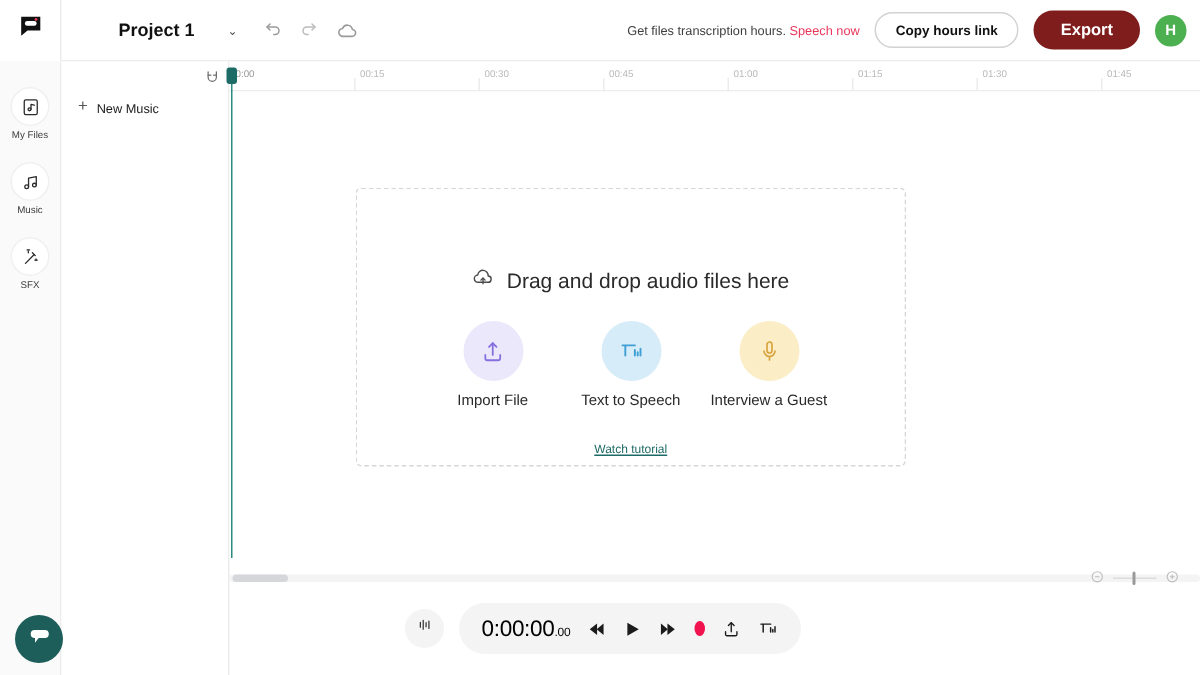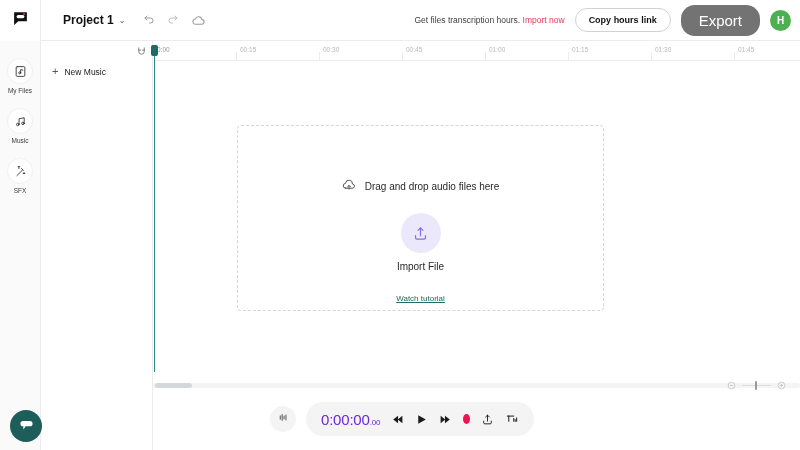--- a/index.html
+++ b/index.html
@@ -19,41 +19,41 @@
     border-bottom: 1px solid #ececec;
     display: flex; align-items: center;
   }
   .logo-box {
     width: 41px; height: 41px;
     display: flex; align-items: center; justify-content: center;
     border-right: 1px solid #ececec;
     background: #fff;
   }
   .project-name {
-    margin-left: 22px;
+    margin-left: 38px;
     font-size: 12px; font-weight: bold; color: #111;
-    display: flex; align-items: center; gap: 5px;
+    display: flex; align-items: center; gap: 22px;
   }
   .chev { font-size: 8px; color: #555; font-weight: normal; }
   .hist-icons { display: flex; align-items: center; gap: 12px; margin-left: 18px; }
   .hist-icons svg { display: block; }
   .header-right {
     margin-left: auto; display: flex; align-items: center; gap: 10px;
     padding-right: 9px;
   }
   .promo { font-size: 8.5px; color: #3e3e3e; }
   .promo a { color: #e8375a; text-decoration: none; }
   .btn-outline {
     border: 1px solid #d2d2d2; border-radius: 14px;
     padding: 6px 13px; font-size: 9px; font-weight: bold; color: #111;
     background: #fff; cursor: pointer; white-space: nowrap;
   }
   .btn-disabled {
-    background: #737373; border: none; border-radius: 14px;
-    padding: 7px 18px; font-size: 15px; color: #ffffff; font-weight: normal;
+    background: #7f1d1d; border: none; border-radius: 14px;
+    padding: 7px 18px; font-size: 11px; color: #ffffff; font-weight: bold;
     white-space: nowrap;
   }
   .avatar {
     width: 21px; height: 21px; border-radius: 50%;
     background: #4caf50; color: #fff; font-size: 10px; font-weight: bold;
     display: flex; align-items: center; justify-content: center;
   }
 
   
   .sidebar {
@@ -103,21 +103,21 @@
   .playhead .stem { position: absolute; left: 3px; top: 11px; width: 1px; height: 316px; background: #2b8a83; }
 
   
   .canvas { position: absolute; top: 61px; left: 153px; right: 0; bottom: 78px; background: #fff; }
   .dropzone {
     position: absolute; left: 84px; top: 64px; width: 367px; height: 186px;
     border: 1px dashed #d6d6d6; border-radius: 4px;
     display: flex; flex-direction: column; align-items: center;
   }
   .dz-hint { display: flex; align-items: center; gap: 9px; margin-top: 52px; }
-  .dz-hint span { font-size: 10px; color: #2a2a2a; }
+  .dz-hint span { font-size: 14px; color: #2a2a2a; }
   .actions { display: flex; gap: 22px; margin-top: 19px; }
   .action { width: 70px; display: flex; flex-direction: column; align-items: center; cursor: pointer; }
   .action .circle {
     width: 40px; height: 40px; border-radius: 50%;
     display: flex; align-items: center; justify-content: center;
   }
   .action .lbl { font-size: 10px; color: #2a2a2a; margin-top: 8px; text-align: center; white-space: nowrap; }
   .tutorial {
     margin-top: 22px; font-size: 8px; color: #1d6b66;
     text-decoration: underline; cursor: pointer; font-weight: normal;
@@ -148,21 +148,21 @@
     position: absolute; left: 270px; top: 4px;
     width: 26px; height: 26px; border-radius: 50%;
     background: #f4f4f5;
     display: flex; align-items: center; justify-content: center; cursor: pointer;
   }
   .player {
     position: absolute; left: 306px; top: 0;
     width: 228px; height: 34px; background: #f4f4f5; border-radius: 17px;
     display: flex; align-items: center; padding: 0 15px; gap: 11px;
   }
-  .time { font-size: 15px; color: #6d28d9; letter-spacing: -0.2px; }
+  .time { font-size: 15px; color: #000000; letter-spacing: -0.2px; }
   .time .frac { font-size: 8px; }
   .tbtn { display: flex; align-items: center; justify-content: center; cursor: pointer; }
   .rec-dot { width: 10px; height: 10px; border-radius: 50%; background: #f0134d; cursor: pointer; }
 
   
   .chat {
     position: absolute; left: 10px; bottom: 8px;
     width: 32px; height: 32px; border-radius: 50%;
     background: #1d5e5b;
     display: flex; align-items: center; justify-content: center; cursor: pointer;
@@ -203,21 +203,21 @@
     <span>
       <svg width="15" height="15" viewBox="0 0 24 24" fill="none" stroke="#9b9b9b" stroke-width="1.7" stroke-linecap="round" stroke-linejoin="round">
         <path d="M7.5 18h9.5a3.7 3.7 0 0 0 .4-7.4A5.4 5.4 0 0 0 7 9.6 3.9 3.9 0 0 0 7.5 18z"></path>
       </svg>
     </span>
   </div>
 
   <div class="header-right">
     <div class="promo">
       <span>Get files transcription hours.</span>
-      <a href="#">Import now</a>
+      <a href="#">Speech now</a>
     </div>
     <button class="btn-outline">Copy hours link</button>
     <button class="btn-disabled">Export</button>
     <div class="avatar">H</div>
   </div>
 </div>
 
 <div class="sidebar">
 
   <div class="side-item">
@@ -327,21 +327,40 @@
           <svg width="17" height="17" viewBox="0 0 24 24" fill="none" stroke="#8670e0" stroke-width="1.7" stroke-linecap="round" stroke-linejoin="round">
             <path d="M5 15v3a2 2 0 0 0 2 2h10a2 2 0 0 0 2-2v-3"></path>
             <path d="M12 15V4"></path>
               <polyline points="8.5 7.5 12 4 15.5 7.5"></polyline>
           </svg>
         </div>
         <div class="lbl">Import File</div>
       </div>
 
 
-
+      <div class="action">
+        <div class="circle" style="background:#d6ecf8">
+          <svg width="18" height="18" viewBox="0 0 24 24" fill="none" stroke="#3f9ed4" stroke-width="1.7" stroke-linecap="round">
+            <path d="M4 7h11M6.5 7v9"></path>
+              <path d="M15 16v-5M17.5 16v-3M20 16v-6"></path>
+          </svg>
+        </div>
+        <div class="lbl">Text to Speech</div>
+      </div>
+
+      <div class="action">
+        <div class="circle" style="background:#fbeec6">
+          <svg width="16" height="16" viewBox="0 0 24 24" fill="none" stroke="#d9a441" stroke-width="1.7" stroke-linecap="round" stroke-linejoin="round">
+            <rect x="9.5" y="3" width="5" height="11" rx="2.5"></rect>
+            <path d="M6.5 12a5.5 5.5 0 0 0 11 0"></path>
+              <path d="M12 17.5V21"></path>
+          </svg>
+        </div>
+        <div class="lbl">Interview a Guest</div>
+      </div>
 
     </div>
 
     <div class="tutorial">Watch tutorial</div>
   </div>
 </div>
 
 <div class="hscroll">
   <div class="thumb"></div>
 </div>

